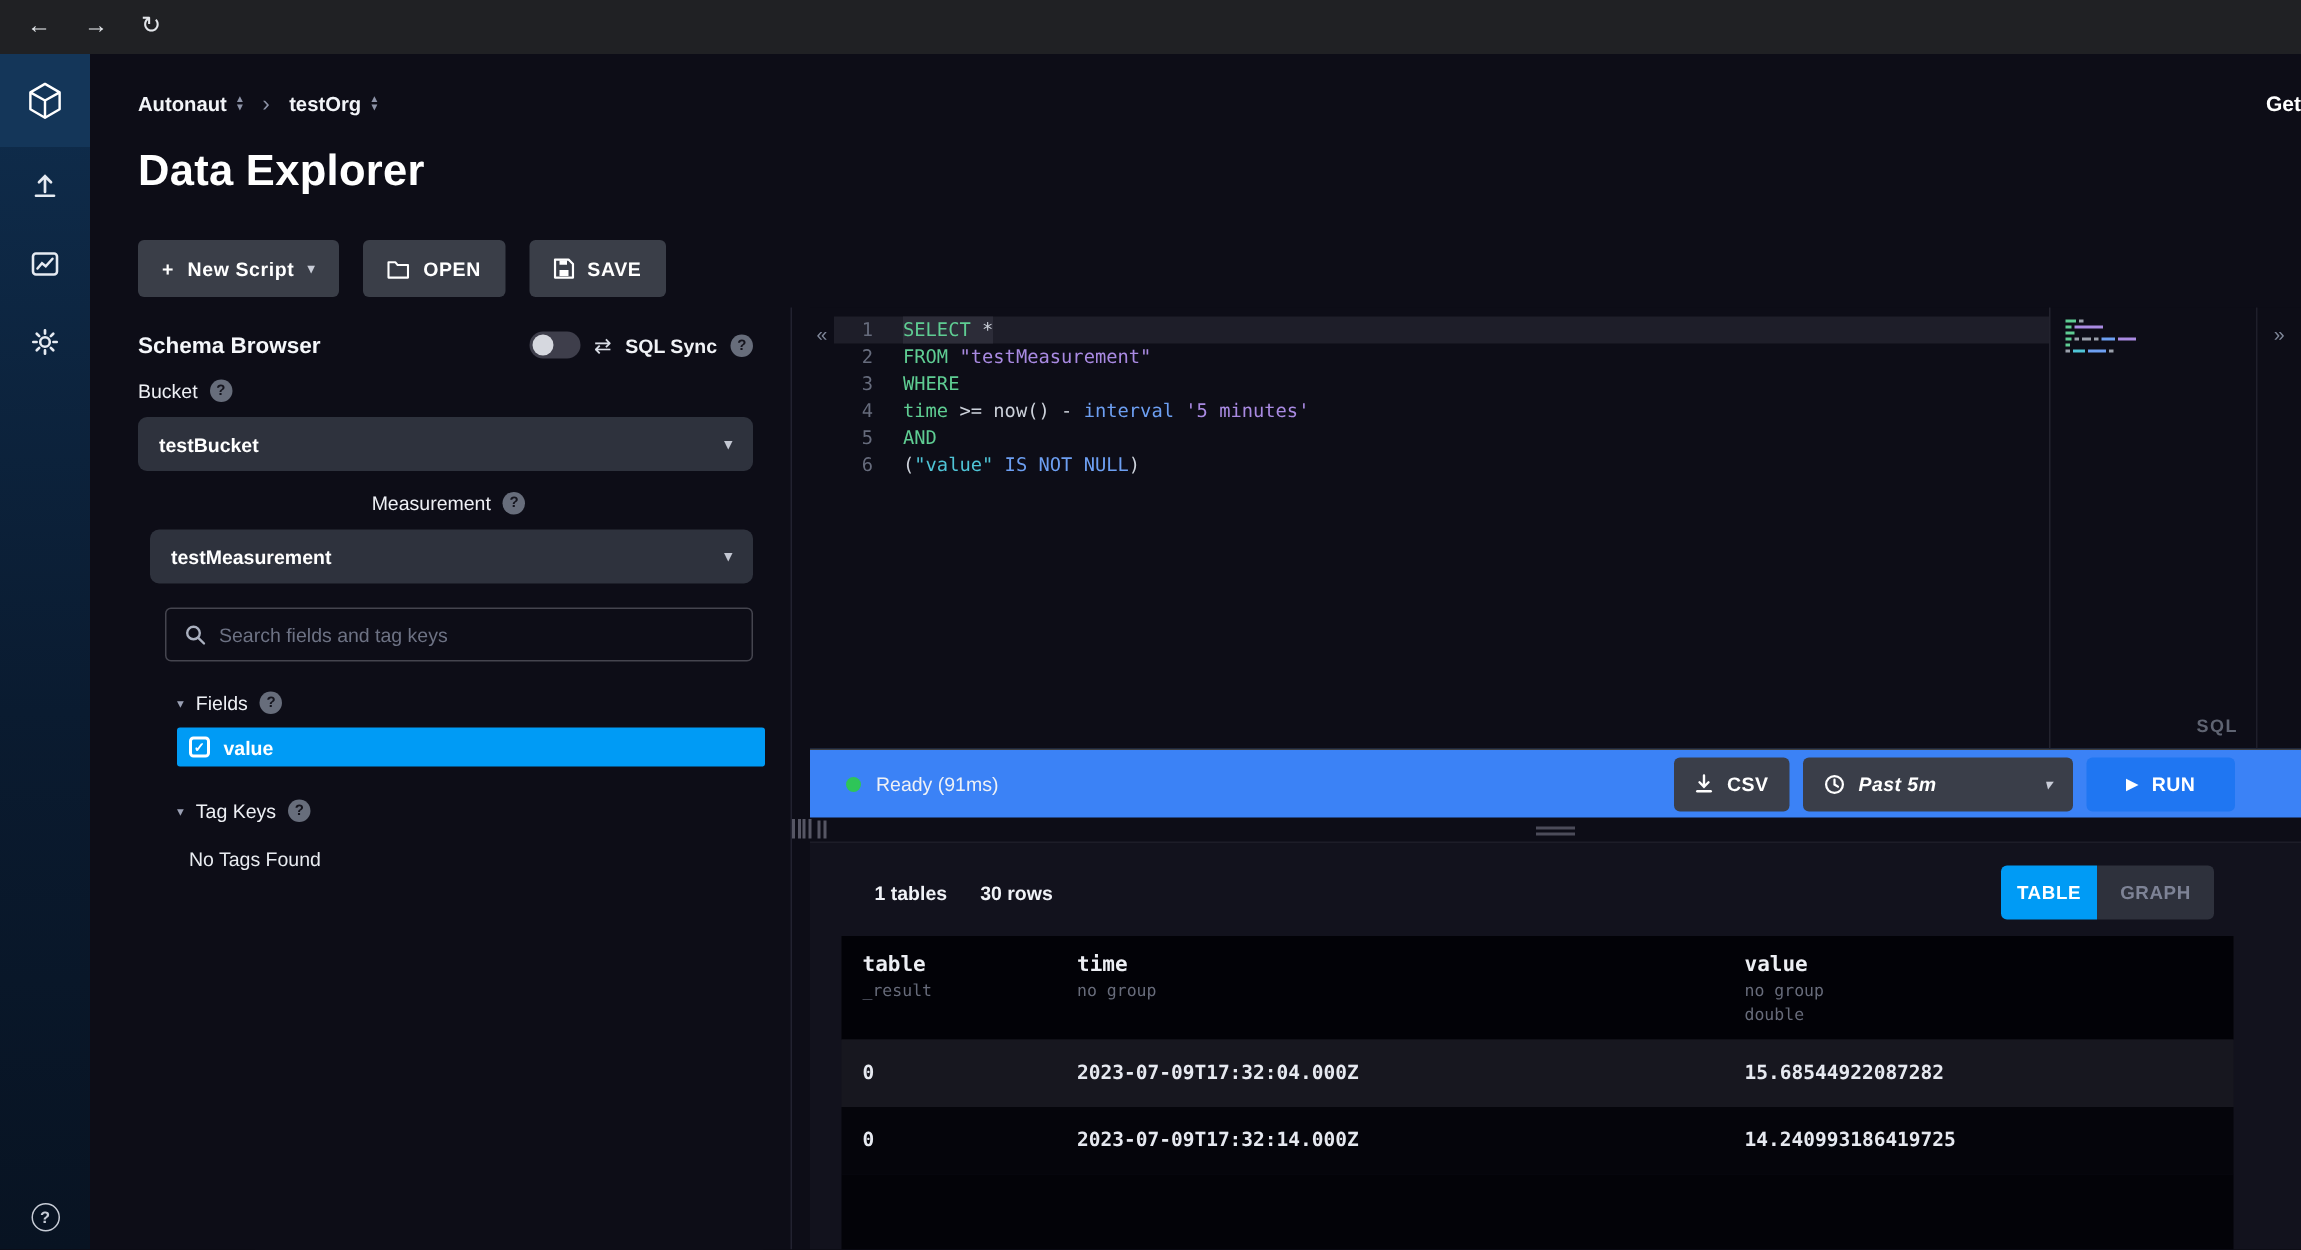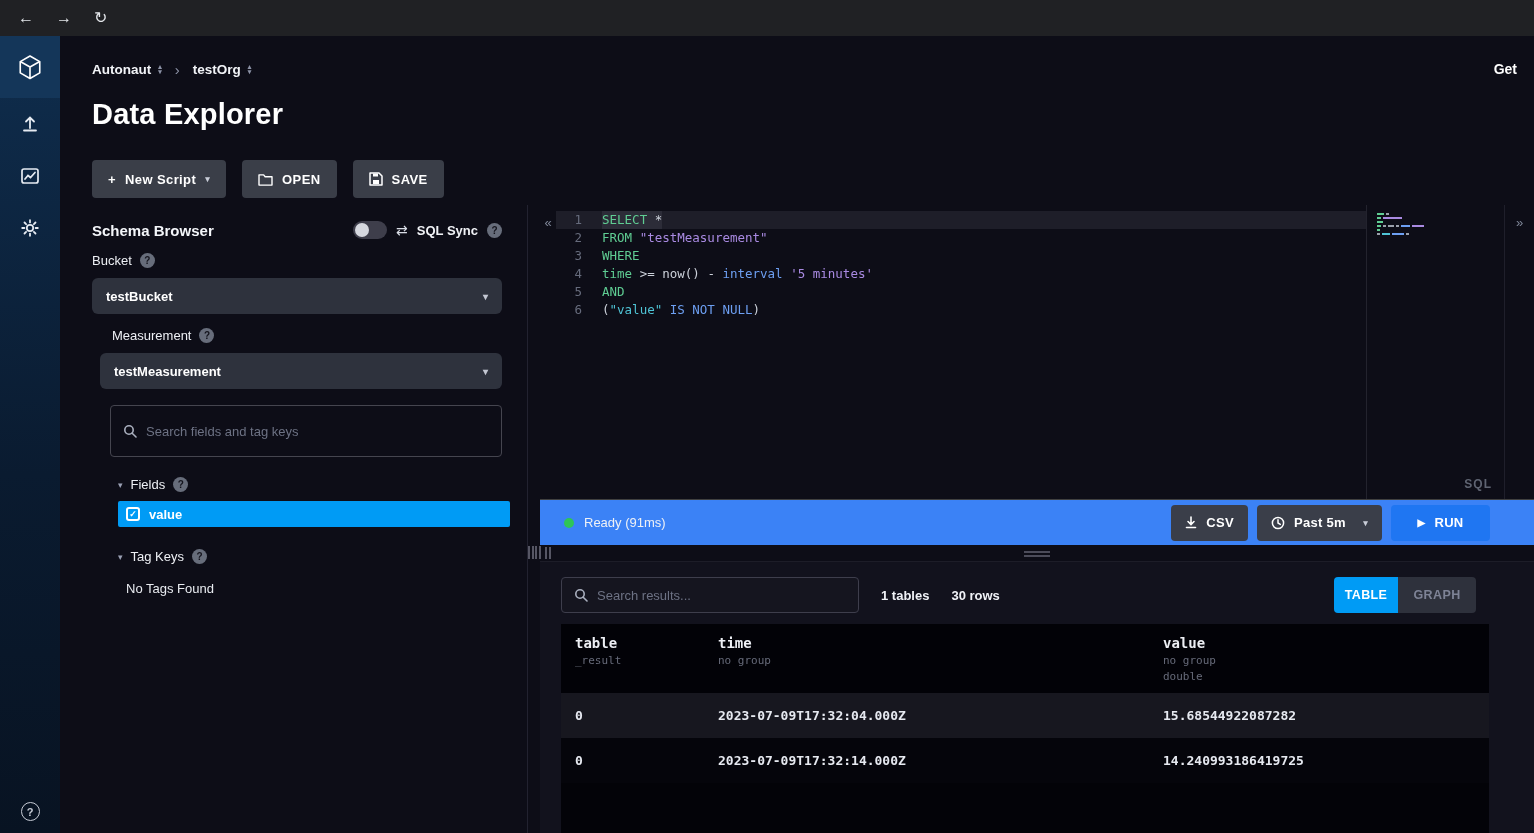--- a/index.html
+++ b/index.html
@@ -19,21 +19,21 @@
   .rail-logo{width:60px;height:62px;display:flex;align-items:center;justify-content:center;background:#143659;cursor:pointer;}
   .rail-item{width:60px;height:52px;display:flex;align-items:center;justify-content:center;color:#e6ebf2;cursor:pointer;}
   .rail-item:first-of-type{margin-top:10px;}
   .rail-spacer{flex:1;}
   .rail-help{margin-bottom:12px;width:19px;height:19px;border-radius:50%;border:1.5px solid #c7ccd6;
              color:#c7ccd6;font-size:11px;font-weight:700;display:flex;align-items:center;justify-content:center;cursor:pointer;}
 
   .main{flex:1;display:flex;flex-direction:column;background:#0d0d17;min-width:0;}
 
   
-  .topbar{height:54px;display:flex;align-items:center;padding:12px 17px 0 32px;color:#fff;overflow:hidden;}
+  .topbar{height:54px;display:flex;align-items:center;padding:12px 0 0 32px;color:#fff;overflow:hidden;}
   .crumb{font-size:13.5px;font-weight:700;color:#f2f4f8;cursor:pointer;display:flex;align-items:center;}
   .sorter{display:flex;flex-direction:column;margin-left:7px;color:#8d93a7;}
   .sorter span{font-size:7px;line-height:5px;display:block;}
   .crumb-sep{margin:0 13px;color:#8d93a7;font-size:15px;}
   .topbar-right{margin-left:auto;font-size:14px;font-weight:700;white-space:nowrap;cursor:pointer;}
 
   .page-title{height:54px;padding:8px 0 0 32px;font-size:29px;font-weight:700;color:#fff;letter-spacing:.2px;}
 
   
   .toolbar{height:61px;padding:16px 0 0 32px;display:flex;gap:16px;}
@@ -53,22 +53,22 @@
   .toggle .knob{position:absolute;left:2px;top:2px;width:14px;height:14px;border-radius:50%;background:#d6d8df;}
   .syncico{color:#d9dde6;font-size:14px;}
   .synclabel{font-size:13px;font-weight:700;color:#f0f2f6;}
   .qmark{width:15px;height:15px;border-radius:50%;background:#676d7b;color:#14141d;font-size:10px;font-weight:700;
          display:inline-flex;align-items:center;justify-content:center;flex:none;cursor:pointer;}
   .label-row{display:flex;align-items:center;gap:8px;margin-top:14px;font-size:13px;color:#eef0f5;}
   .dropdown{margin-top:10px;height:36px;background:#2e323d;border-radius:6px;display:flex;align-items:center;
             padding:0 14px;color:#fff;font-size:13px;font-weight:700;cursor:pointer;}
   .dropdown .caret{margin-left:auto;font-size:10px;color:#c3c7d2;}
   .dd2{margin-left:8px;}
-  .m-label{margin-left:20px;}
-  .search-box{margin:16px 0 0 18px;height:52px;border:1px solid #45454f;border-radius:4px;display:flex;align-items:center;
+  .m-label{margin-left:4px;justify-content:center;}
+  .search-box{margin:16px 0 0 18px;height:36px;border:1px solid #45454f;border-radius:4px;display:flex;align-items:center;
               padding:0 12px;gap:9px;}
   .search-box input{background:transparent;border:none;outline:none;color:#e8eaf0;font-size:13px;flex:1;font-family:inherit;}
   .search-box input::placeholder{color:#6d7284;}
   .section-row{display:flex;align-items:center;gap:8px;margin:20px 0 0 26px;font-size:13px;color:#eef0f5;}
   .tri{font-size:9px;color:#9aa0b4;}
   .field-row{margin:9px 0 0 26px;width:392px;height:26px;background:#009bf5;border-radius:2px;display:flex;
              align-items:center;gap:9px;padding:0 8px;cursor:pointer;}
   .checkbox{width:14px;height:14px;border:2px solid #fff;border-radius:3px;display:flex;align-items:center;
             justify-content:center;font-size:9px;color:#fff;font-weight:700;flex:none;}
   .field-name{font-size:13px;font-weight:700;color:#fff;}
@@ -101,21 +101,21 @@
   .bg-kw{background:#5fcd93;} .bg-str{background:#a98ae2;} .bg-plain{background:#9aa0ab;} .bg-blue{background:#6d9ff2;} .bg-type{background:#4fc4d6;}
 
   
   .status-bar{height:46px;display:flex;align-items:center;padding-left:24px;background:#3b82f6;border-top:1px solid #404040;justify-content:center;}
   .status-left{display:flex;align-items:center;gap:10px;font-size:13px;color:#eef1f6;}
   .dot{width:10px;height:10px;border-radius:50%;background:#2ec558;}
   .sb-buttons{margin-left:auto;display:flex;gap:9px;margin-right:44px;}
   .sb-btn{height:36px;background:#3a3e49;border-radius:4px;color:#fff;font-weight:700;font-size:13px;
           display:inline-flex;align-items:center;gap:9px;padding:0 14px;border:none;font-family:inherit;cursor:pointer;letter-spacing:.3px;}
   .sb-btn .caret{font-size:9px;color:#c9cdd8;}
-  .time-btn{width:125px;}
+  .time-btn{width:180px;font-style:italic;}
   .time-btn .caret{margin-left:auto;}
   .run-btn{background:#1f76f2;width:99px;justify-content:center;}
   .play{font-size:10px;}
 
   
   .hdivider{height:16px;position:relative;cursor:row-resize;}
   .hgrip{position:absolute;left:50%;top:6px;width:26px;transform:translateX(-50%);}
   .hgrip i{display:block;height:2px;background:#4c4c5a;margin-bottom:2px;}
   .hgrip-left{position:absolute;left:5px;top:2px;display:flex;gap:2px;}
   .hgrip-left i{width:2px;height:12px;background:#565664;display:block;}
@@ -411,29 +411,20 @@
               <i></i>
             </span>
           <span class="hgrip">
               <i></i>
               <i></i>
             </span>
         </div>
 
         <div class="results">
           <div class="results-top">
-            <span class="results-search">
-              <span>
-                <svg width="14" height="14" viewBox="0 0 14 14">
-                    <circle cx="6" cy="6" r="4.2" fill="none" stroke="#aab0bf" stroke-width="1.6"></circle>
-                    <path d="M9.2 9.2 13 13" stroke="#aab0bf" stroke-width="1.6" stroke-linecap="round"></path>
-                  </svg>
-              </span>
-              <input placeholder="Search results..." style="">
-            </span>
             <span class="count">1 tables</span>
             <span class="count">30 rows</span>
             <span class="tabs">
               <span class="tab tab-table">TABLE</span>
               <span class="tab tab-graph">GRAPH</span>
             </span>
           </div>
 
           <div class="rtable">
             <div class="thead">

